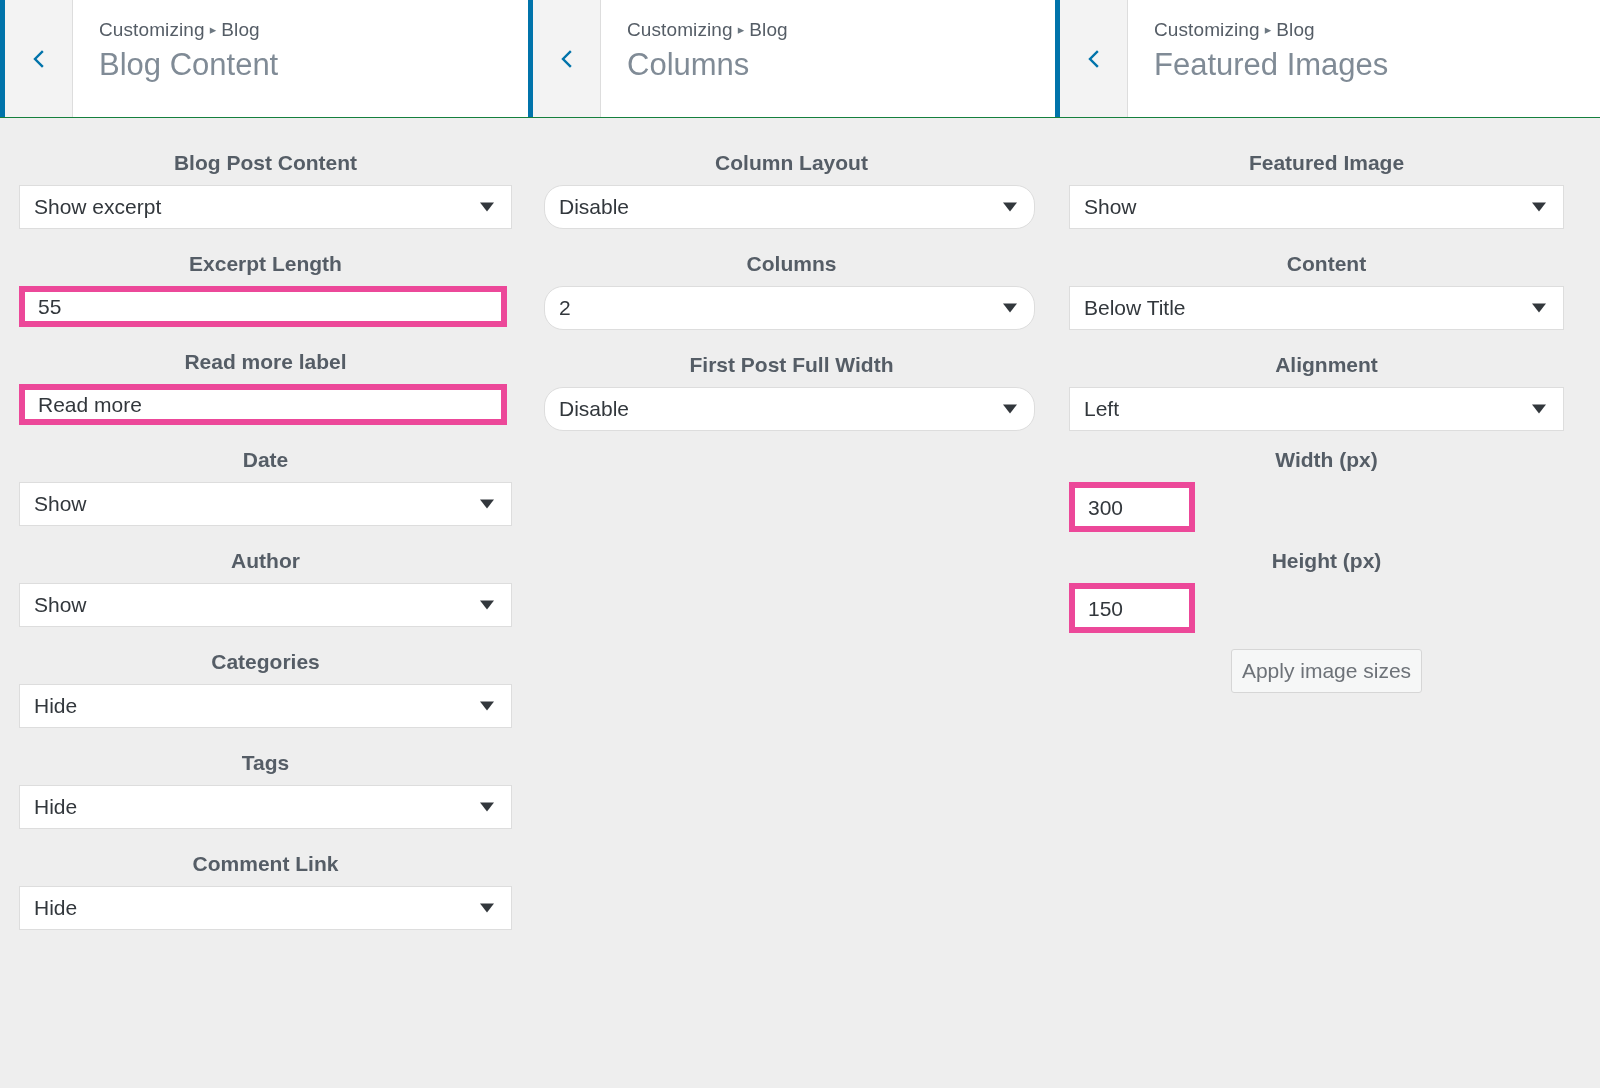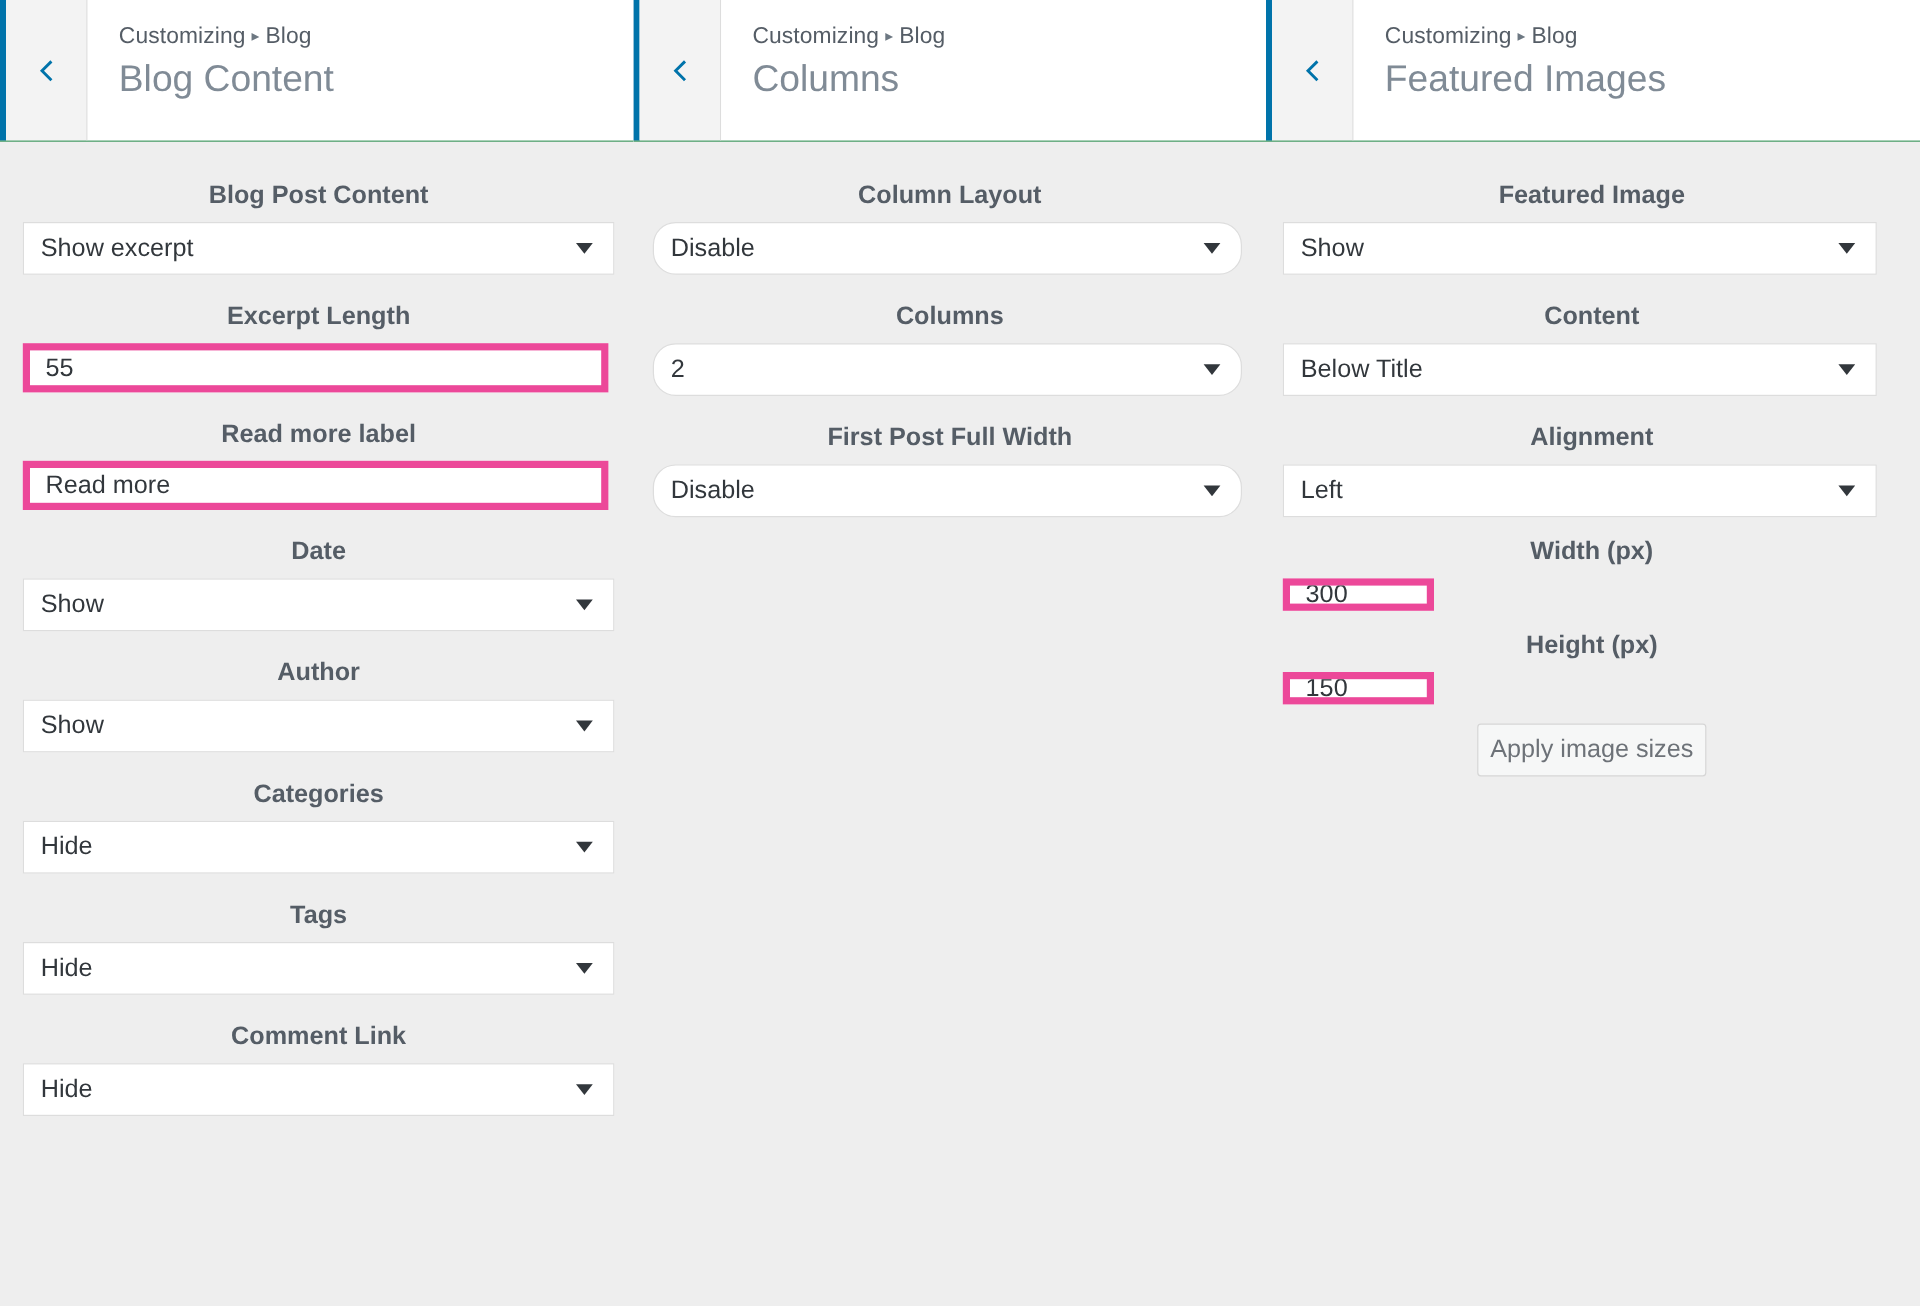--- a/index.html
+++ b/index.html
@@ -174,21 +174,21 @@
     color: #32373c;
     line-height: 39px;
     display: flex;
     align-items: center;
     cursor: text;
     overflow: hidden;
     white-space: nowrap;
   }
   .text-input.small {
     width: 126px;
-    height: 27px;
+    height: 50px;
   }
 
   
   .apply-button {
     box-sizing: border-box;
     display: inline-flex;
     align-items: center;
     justify-content: center;
     height: 44px;
     padding: 0 10px;

